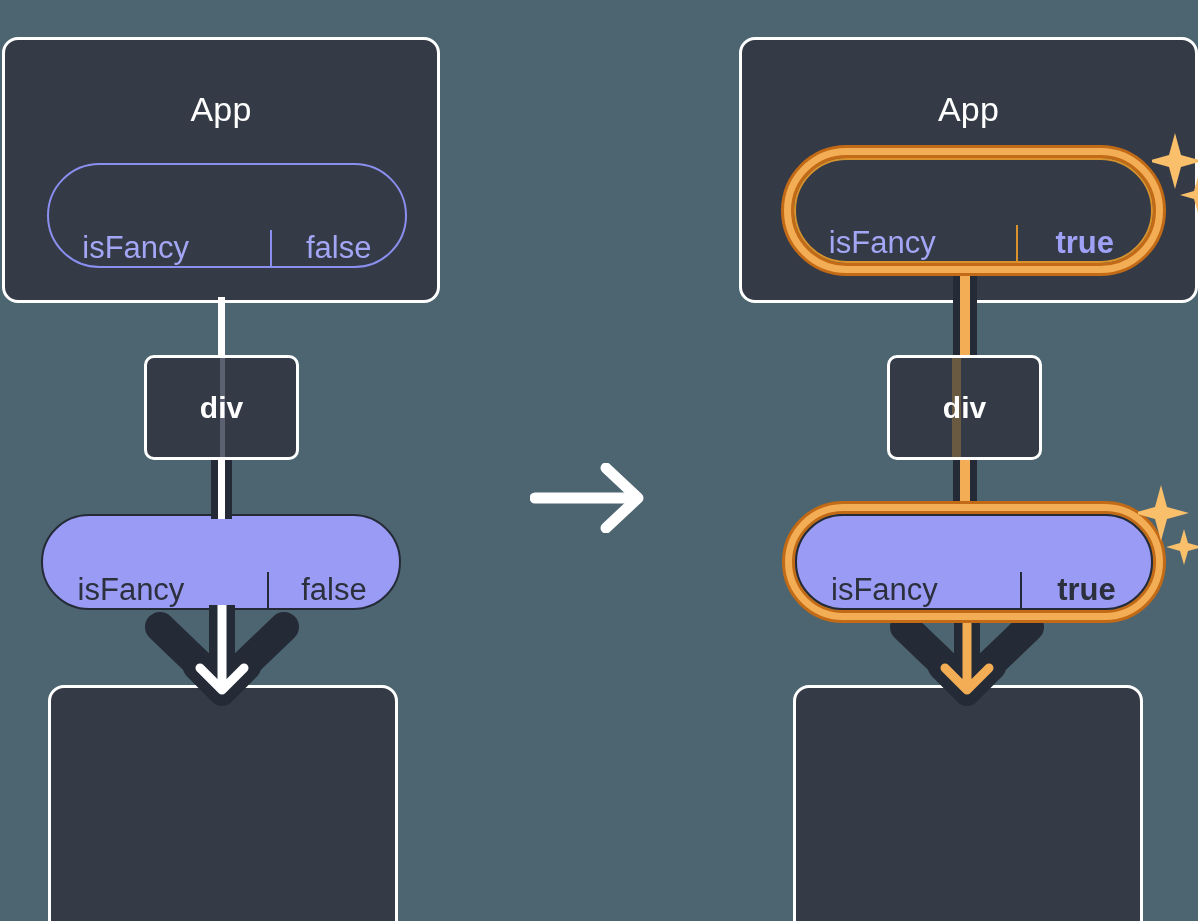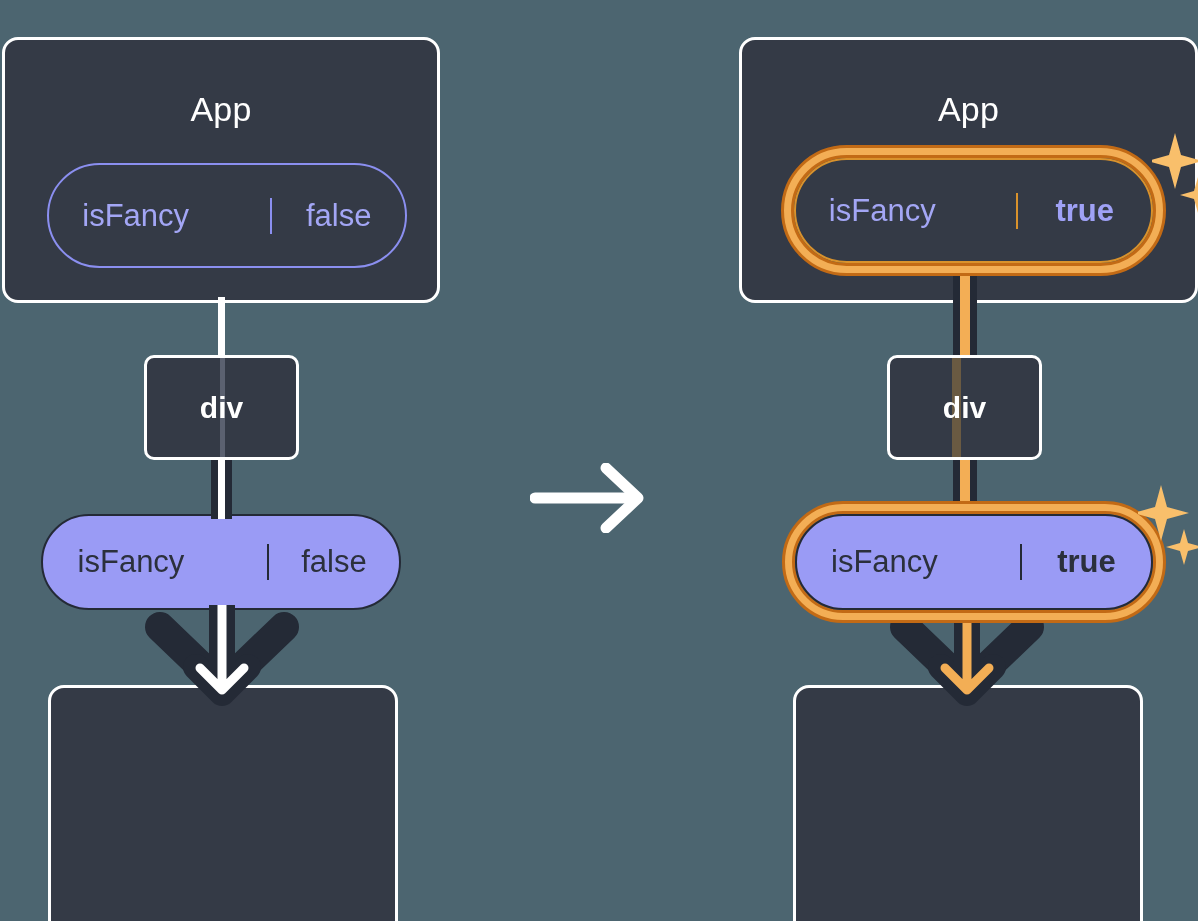--- a/index.html
+++ b/index.html
@@ -73,21 +73,21 @@
     z-index: 6;
   }
   .divbox-left  { left: 144px; top: 320px; width: 155px; height: 105px; }
   .divbox-right { left: 150px; top: 320px; width: 155px; height: 105px; }
 
   
   .pill {
     position: absolute;
     box-sizing: border-box;
     display: flex;
-    align-items: center;
+    align-items: flex-end;
     border-radius: 999px;
     overflow: hidden;
     gap: 48px;
   }
   .pill .seg {
     display: flex;
     align-items: center;
     justify-content: center;
     font-size: 31px;
     white-space: nowrap;

